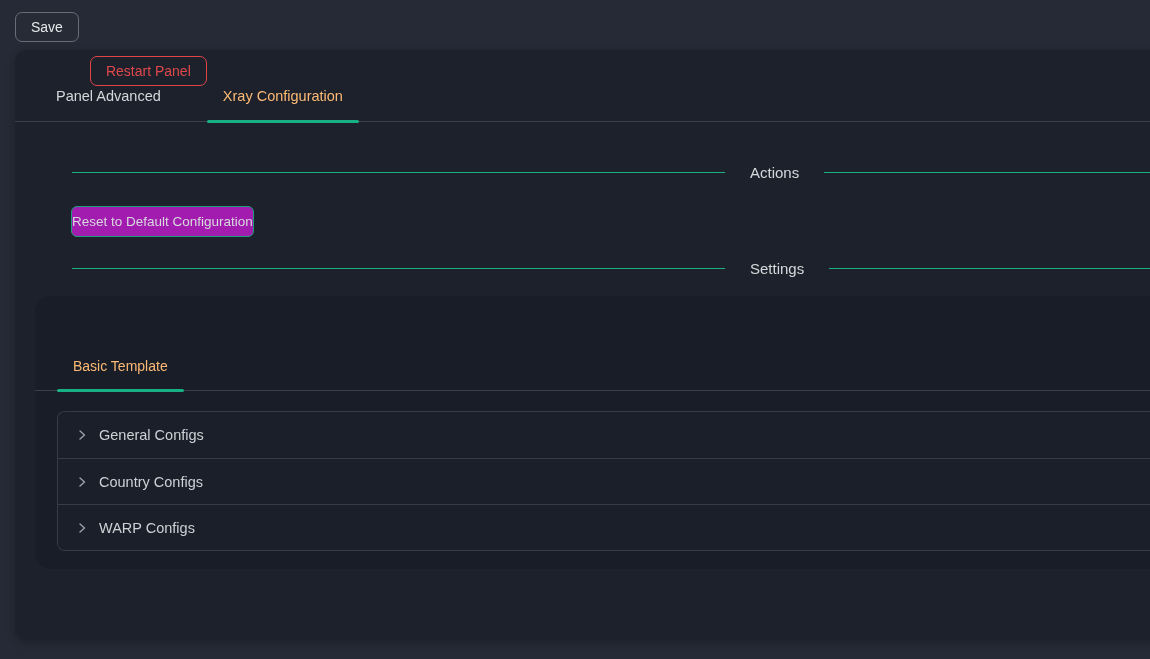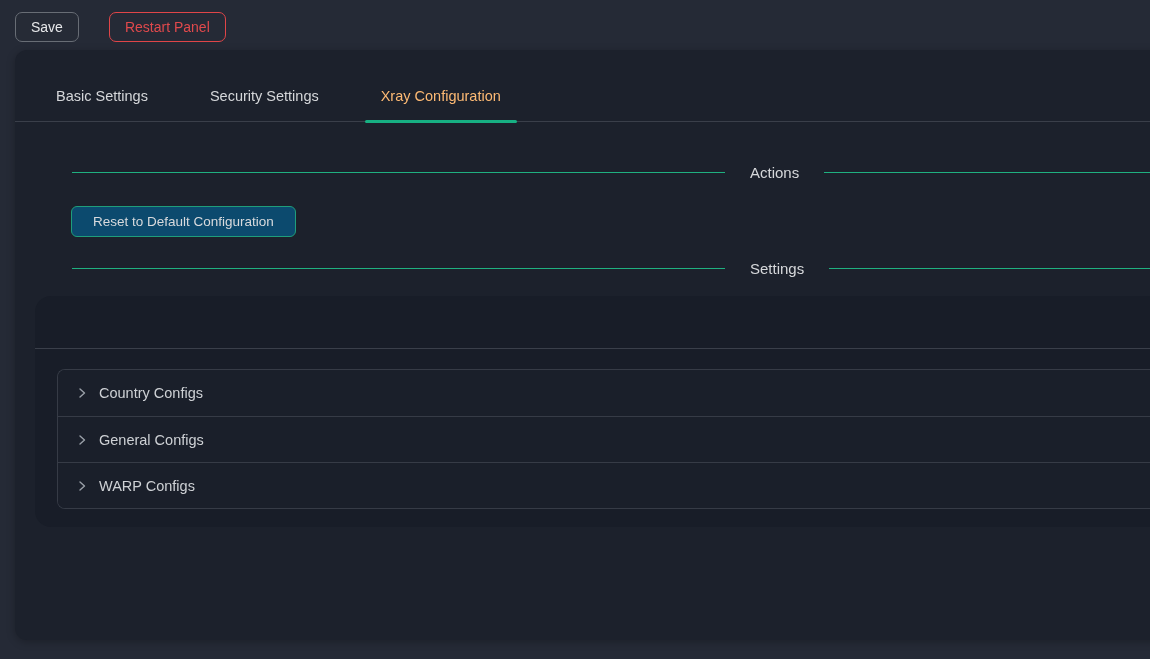--- a/index.html
+++ b/index.html
@@ -10,21 +10,20 @@
     font-family: "Liberation Sans", sans-serif;
     color: #d5d7da;
   }
 
   
   .topbar {
     height: 50px;
     padding: 12px 0 0 15px;
     display: flex;
     align-items: flex-start;
-    gap: 19px;
   }
   .btn {
     height: 30px;
     padding: 0 15px;
     border-radius: 7px;
     font-size: 14px;
     display: inline-flex;
     align-items: center;
     justify-content: center;
     cursor: pointer;
@@ -34,20 +33,21 @@
   .btn-default {
     background: #262b36;
     border: 1px solid #686d75;
     color: #e6e7e9;
   }
   .btn-danger {
     margin-left: 11px;
     background: transparent;
     border: 1px solid #e04548;
     color: #e0494c;
+    margin-top: 44px;
   }
 
   
   .card {
     margin-left: 15px;
     width: 1200px;              
     height: 590px;
     background: #1c212c;
     border-radius: 12px;
     box-shadow: 0 2px 8px rgba(0,0,0,.25);
@@ -95,24 +95,24 @@
     background: #1fb080;
   }
   .divider .line-left  { width: 653px; }
   .divider .line-right { flex: 1; }
   .divider .divider-text { padding: 0 25px; white-space: nowrap; }
 
   
   .reset-btn {
     margin: 23px 0 0 56px;
     height: 31px;
-    padding: 0 21px;
+    padding: 0 0;
     border-radius: 6px;
     border: 1px solid #1f9e7b;
-    background: #0c4a6e;
+    background: #a21caf;
     color: #d8dadd;
     font-size: 13.5px;
     display: inline-flex;
     align-items: center;
     cursor: pointer;
     font-family: "Liberation Sans", sans-serif;
   }
 
   
   .inner-card {
@@ -164,22 +164,21 @@
 
 <div class="topbar">
   <button class="btn btn-default">Save</button>
   <button class="btn btn-danger">Restart Panel</button>
 </div>
 
 <div class="card">
 
   
   <div class="main-tabs">
-    <div class="tab">Basic Settings</div>
-    <div class="tab">Security Settings</div>
+    <div class="tab">Panel Advanced</div>
     <div class="tab active">
       <span>Xray Configuration</span>
       <span class="ink-bar"></span>
     </div>
   </div>
 
   
   <div class="divider divider-actions">
     <span class="line line-left"></span>
     <span class="divider-text">Actions</span>
@@ -193,42 +192,46 @@
   <div class="divider divider-templates">
     <span class="line line-left"></span>
     <span class="divider-text">Settings</span>
     <span class="line line-right"></span>
   </div>
 
   
   <div class="inner-card">
 
     <div class="sub-tabs">
+      <div class="tab active">
+        <span>Basic Template</span>
+        <span class="ink-bar"></span>
+      </div>
     </div>
 
     <div class="collapse">
+
+      <div class="collapse-item">
+        <span class="chev">
+          <svg width="12" height="12" viewBox="0 0 12 12">
+              <path d="M4 2 L8.5 6 L4 10" stroke="#9aa0a8" stroke-width="1.4" fill="none" stroke-linecap="round" stroke-linejoin="round"></path>
+            </svg>
+        </span>
+        <span class="collapse-label">General Configs</span>
+      </div>
 
       <div class="collapse-item">
         <span class="chev">
           <svg width="12" height="12" viewBox="0 0 12 12">
               <path d="M4 2 L8.5 6 L4 10" stroke="#9aa0a8" stroke-width="1.4" fill="none" stroke-linecap="round" stroke-linejoin="round"></path>
             </svg>
         </span>
         <span class="collapse-label">Country Configs</span>
       </div>
 
-      <div class="collapse-item">
-        <span class="chev">
-          <svg width="12" height="12" viewBox="0 0 12 12">
-              <path d="M4 2 L8.5 6 L4 10" stroke="#9aa0a8" stroke-width="1.4" fill="none" stroke-linecap="round" stroke-linejoin="round"></path>
-            </svg>
-        </span>
-        <span class="collapse-label">General Configs</span>
-      </div>
-
 
       <div class="collapse-item">
         <span class="chev">
           <svg width="12" height="12" viewBox="0 0 12 12">
               <path d="M4 2 L8.5 6 L4 10" stroke="#9aa0a8" stroke-width="1.4" fill="none" stroke-linecap="round" stroke-linejoin="round"></path>
             </svg>
         </span>
         <span class="collapse-label">WARP Configs</span>
       </div>
 

